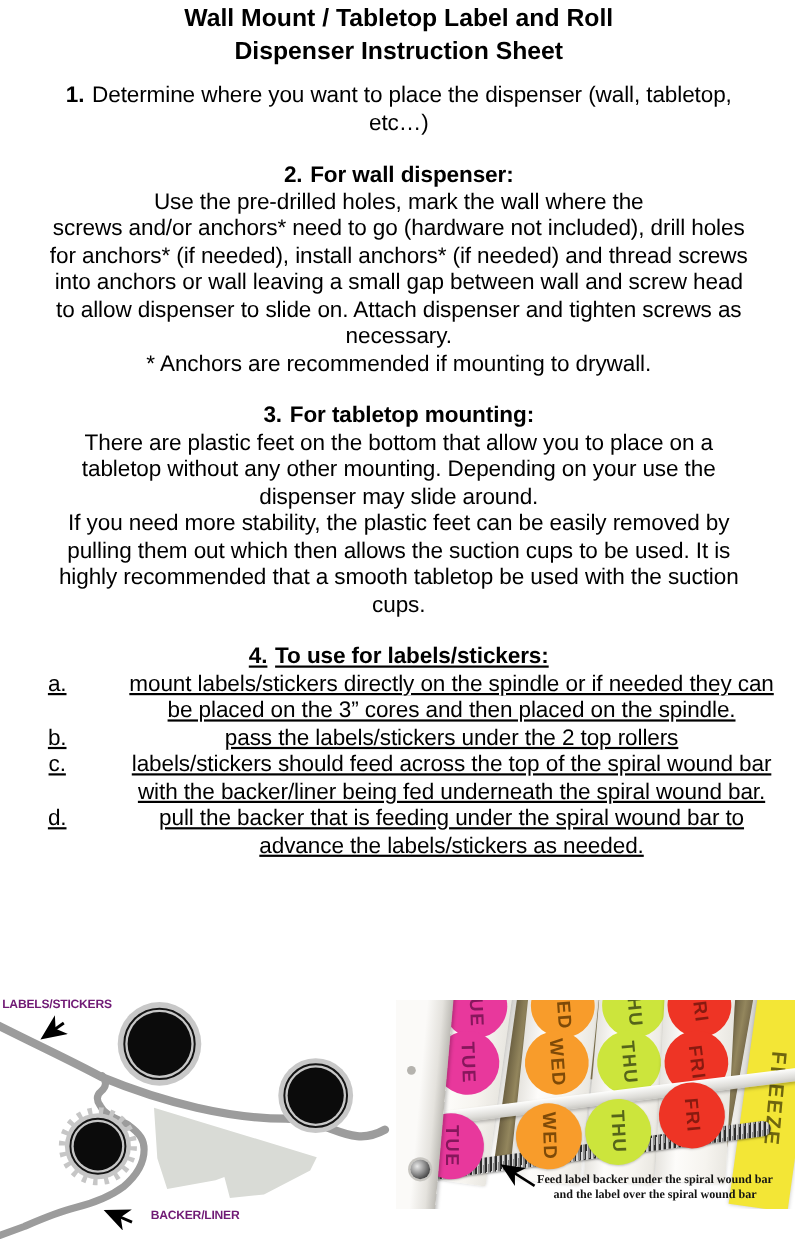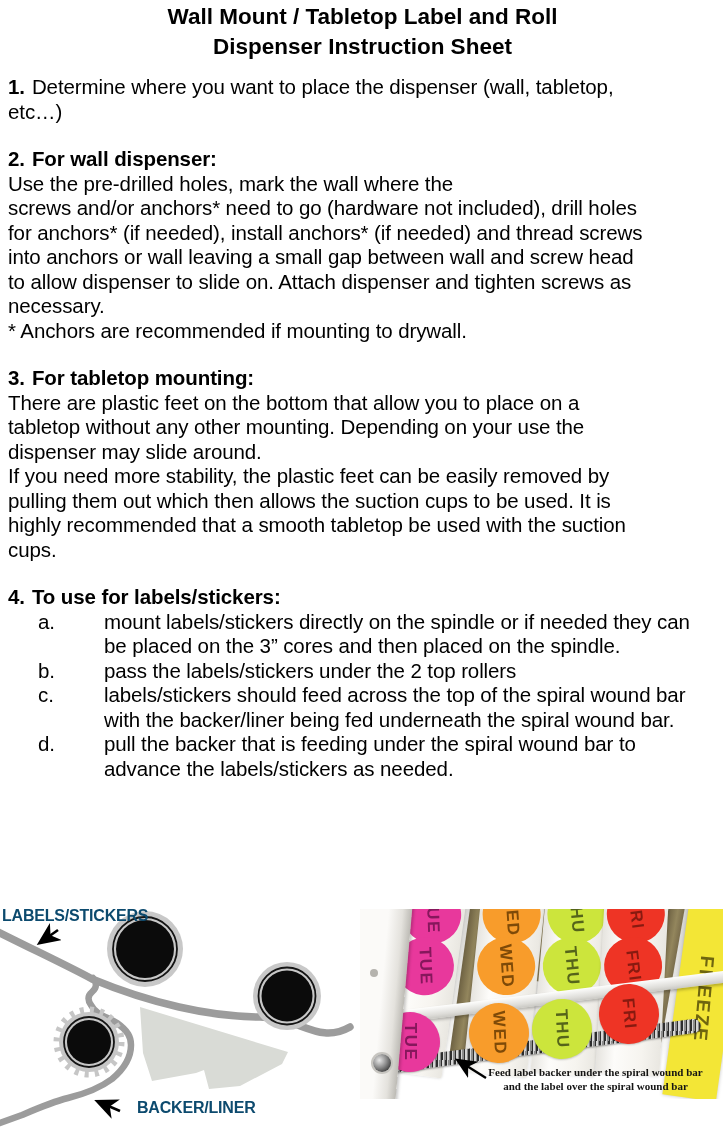--- a/index.html
+++ b/index.html
@@ -3,32 +3,32 @@
 <meta charset="utf-8">
 <style>
   html,body{margin:0;padding:0;background:#fff;}
   .page{position:relative;width:723px;height:1127px;background:#fff;overflow:hidden;
         font-family:"Liberation Sans",sans-serif;color:#000;}
   .txt{position:absolute;left:0;top:0;width:723px;padding:2px 6px 0 8px;box-sizing:border-box;}
   .para{font-size:20.5px;line-height:24.5px;letter-spacing:-0.1px;}
   .pre{white-space:pre-line;}
   .title{text-align:center;font-weight:bold;font-size:22.5px;line-height:30px;margin:0 0 13px 0;}
   .intro{margin:0 0 24px 0;}
-  .step{margin:0 0 23px 0;}
-  .step:last-child{margin:0;}
+  .step{margin:0 0 23px 0;text-align:center;}
+  .step:last-child{margin:0;text-decoration:underline;}
   .num{font-weight:bold;margin-right:7px;}
   .heading{font-weight:bold;}
   .item{display:flex;}
   .letter{flex:0 0 28px;margin-left:30px;}
   .itext{flex:1 1 auto;margin-left:38px;}
 
   
   .figures{position:absolute;left:0;top:905px;width:723px;height:222px;}
   .diagram{position:absolute;left:0;top:0;width:360px;height:222px;}
-  .dlabel{position:absolute;font-weight:bold;font-size:16px;letter-spacing:-0.2px;color:#0c4a6e;text-align:center;}
+  .dlabel{position:absolute;font-weight:bold;font-size:11px;letter-spacing:-0.2px;color:#701a75;text-align:center;}
   .dlabel.top{left:2px;top:2px;}
   .dlabel.bottom{left:121px;top:194px;padding-left:16px;}
 
   .photo{position:absolute;left:360px;top:4px;width:363px;height:190px;overflow:hidden;}
   .photo-bg{position:absolute;left:0;top:0;right:0;bottom:0;
      background:linear-gradient(180deg,#d8d7d4 0%,#e6e5e2 40%,#f2f1ee 65%,#ffffff 82%);}
   .band{position:absolute;top:-8px;height:158px;width:16px;
         background:linear-gradient(90deg,#6e6243,#93865d 60%,#7a6d4c);z-index:1;}
   .strip{position:absolute;top:-10px;height:176px;width:64px;z-index:2;border-radius:2px;
          background:linear-gradient(90deg,#e6e4df 0%,#fdfcfa 28%,#f6f4ef 70%,#e9e7e1 100%);

